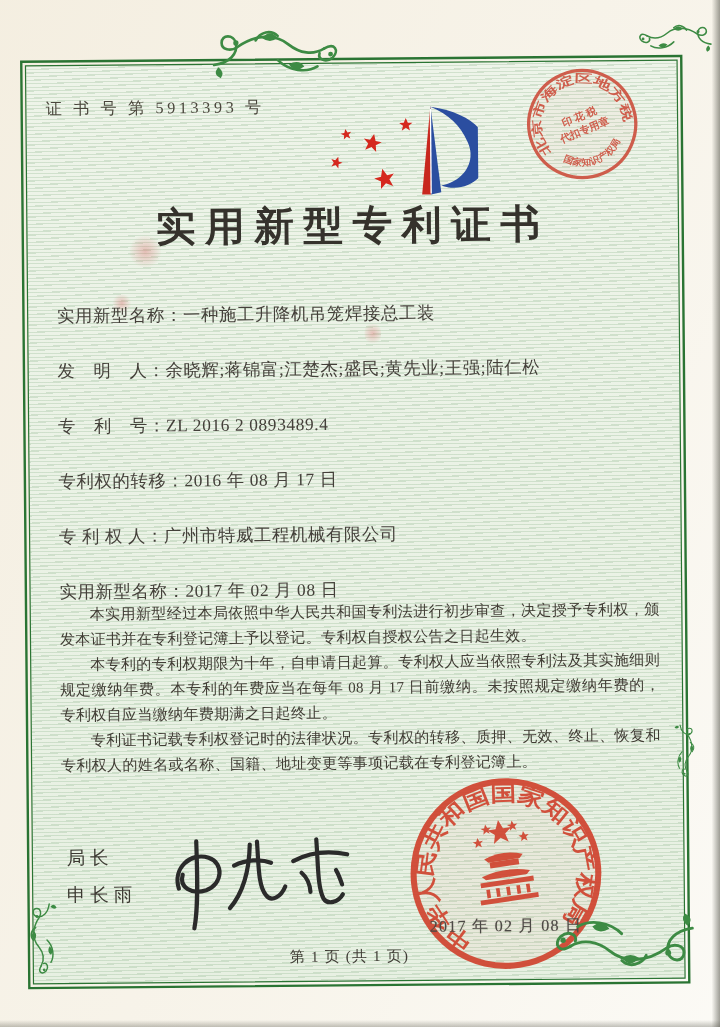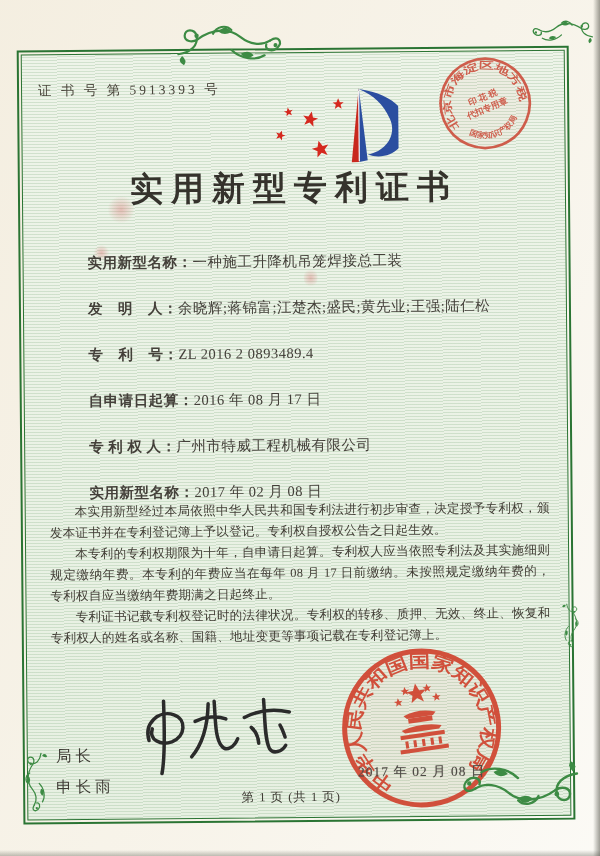--- a/index.html
+++ b/index.html
@@ -39,28 +39,28 @@
 
   .tax-stamp{ position:absolute; left:413px; top:2px; width:100px; height:100px;
     transform:rotate(-22deg); opacity:.88; }
 
   .page-title{ position:absolute; left:0; top:113px; width:100%; text-align:center;
     font-size:33px; font-weight:700; letter-spacing:8px; color:#35322c; }
 
   .fields{ position:absolute; left:24px; top:199px; right:20px;
     display:flex; flex-direction:column; gap:27px; }
   .field-row{ font-size:14.5px; color:#44403a; letter-spacing:.5px; }
-  .field-label{ font-weight:700;margin-left:40px; }
+  .field-label{ font-weight:400; }
   .field-value{ }
 
   .body-text{ position:absolute; left:24px; top:447px; width:500px;
     font-size:12.5px; line-height:21px; color:#403c34; text-align:justify; }
   .body-text p{ text-indent:2em; letter-spacing:.3px; }
 
-  .officials{ position:absolute; left:28px; top:685px; font-size:15.5px; color:#3d3a33;
+  .officials{ position:absolute; left:28px; top:645px; font-size:15.5px; color:#3d3a33;
     letter-spacing:4px; line-height:31px; }
 
   .signature{ position:absolute; left:103px; top:634px; width:175px; height:105px; }
 
   .seal{ position:absolute; left:313px; top:595px; width:162px; height:162px; z-index:2; }
   .seal-date{ position:absolute; left:330px; top:711px; width:150px; z-index:3;
     font-size:13.5px; color:#4c4a46; letter-spacing:1px; text-shadow:0 0 1px rgba(90,60,50,.4); }
 
   .page-footer{ position:absolute; left:178px; top:736px; width:170px; text-align:center;
     font-size:12.5px; color:#3f3c35; letter-spacing:1px; }
@@ -146,21 +146,21 @@
         <div class="field-row">
           <span class="field-label">实用新型名称：</span><span class="field-value">一种施工升降机吊笼焊接总工装</span>
         </div>
         <div class="field-row">
           <span class="field-label">发　明　人：</span><span class="field-value">余晓辉;蒋锦富;江楚杰;盛民;黄先业;王强;陆仁松</span>
         </div>
         <div class="field-row">
           <span class="field-label">专　利　号：</span><span class="field-value">ZL 2016 2 0893489.4</span>
         </div>
         <div class="field-row">
-          <span class="field-label">自申请日起算：</span><span class="field-value">2016 年 08 月 17 日</span>
+          <span class="field-label">专利权的转移：</span><span class="field-value">2016 年 08 月 17 日</span>
         </div>
         <div class="field-row">
           <span class="field-label">专 利 权 人：</span><span class="field-value">广州市特威工程机械有限公司</span>
         </div>
         <div class="field-row">
           <span class="field-label">实用新型名称：</span><span class="field-value">2017 年 02 月 08 日</span>
         </div>
       </div>
 
       <div class="body-text">

